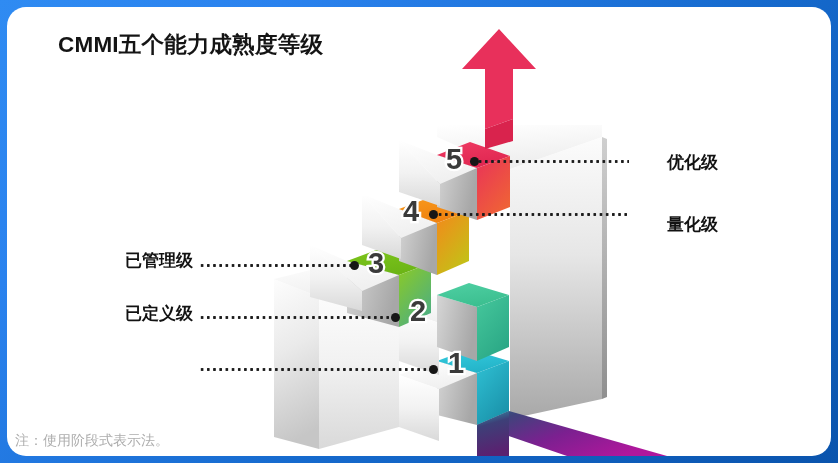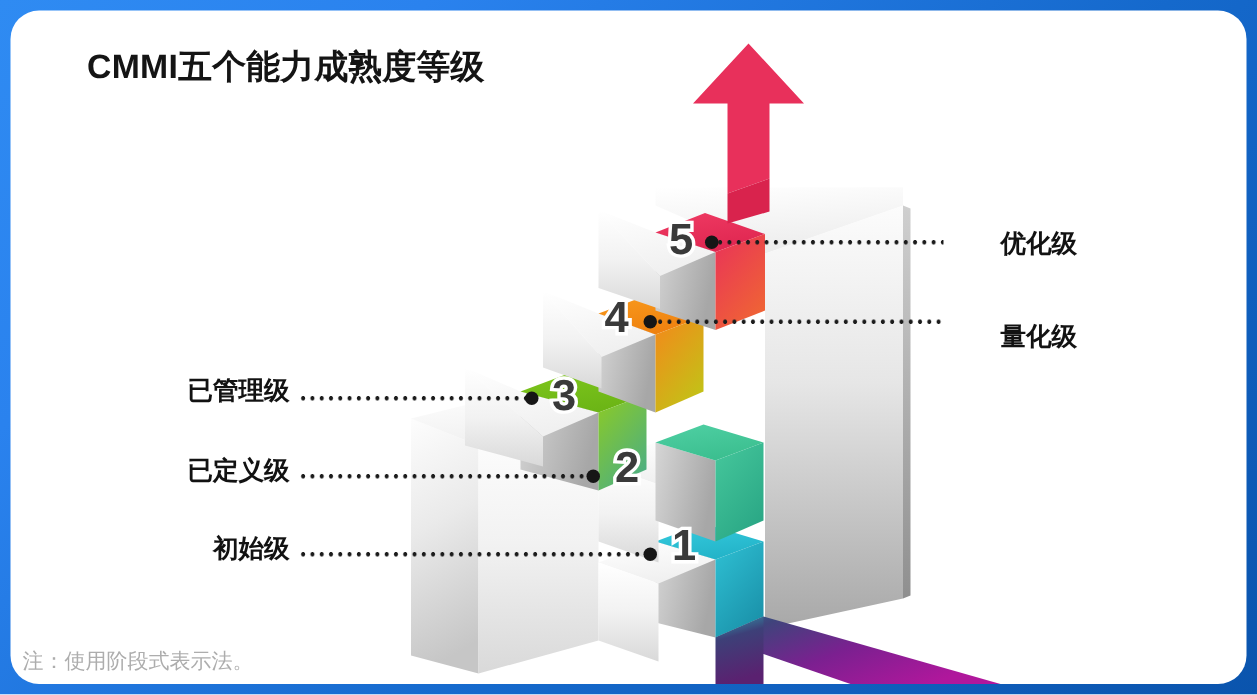--- a/index.html
+++ b/index.html
@@ -267,17 +267,16 @@
     <div class="conn" style="left:192px; top:309px; width:193px;"></div>
     <div class="dot" style="left:384px; top:306px;"></div>
 
     <div class="conn" style="left:192px; top:361px; width:231px;"></div>
     <div class="dot" style="left:422px; top:358px;"></div>
 
     <div class="lab lab-right" id="lab5">优化级</div>
     <div class="lab lab-right" id="lab4">量化级</div>
     <div class="lab lab-left" id="lab3">已管理级</div>
     <div class="lab lab-left" id="lab2">已定义级</div>
-    <div class="lab lab-left" id="lab1">初始级</div>
 
     <div id="footnote">注：使用阶段式表示法。</div>
   </div>
 </div>
 
 </body></html>

